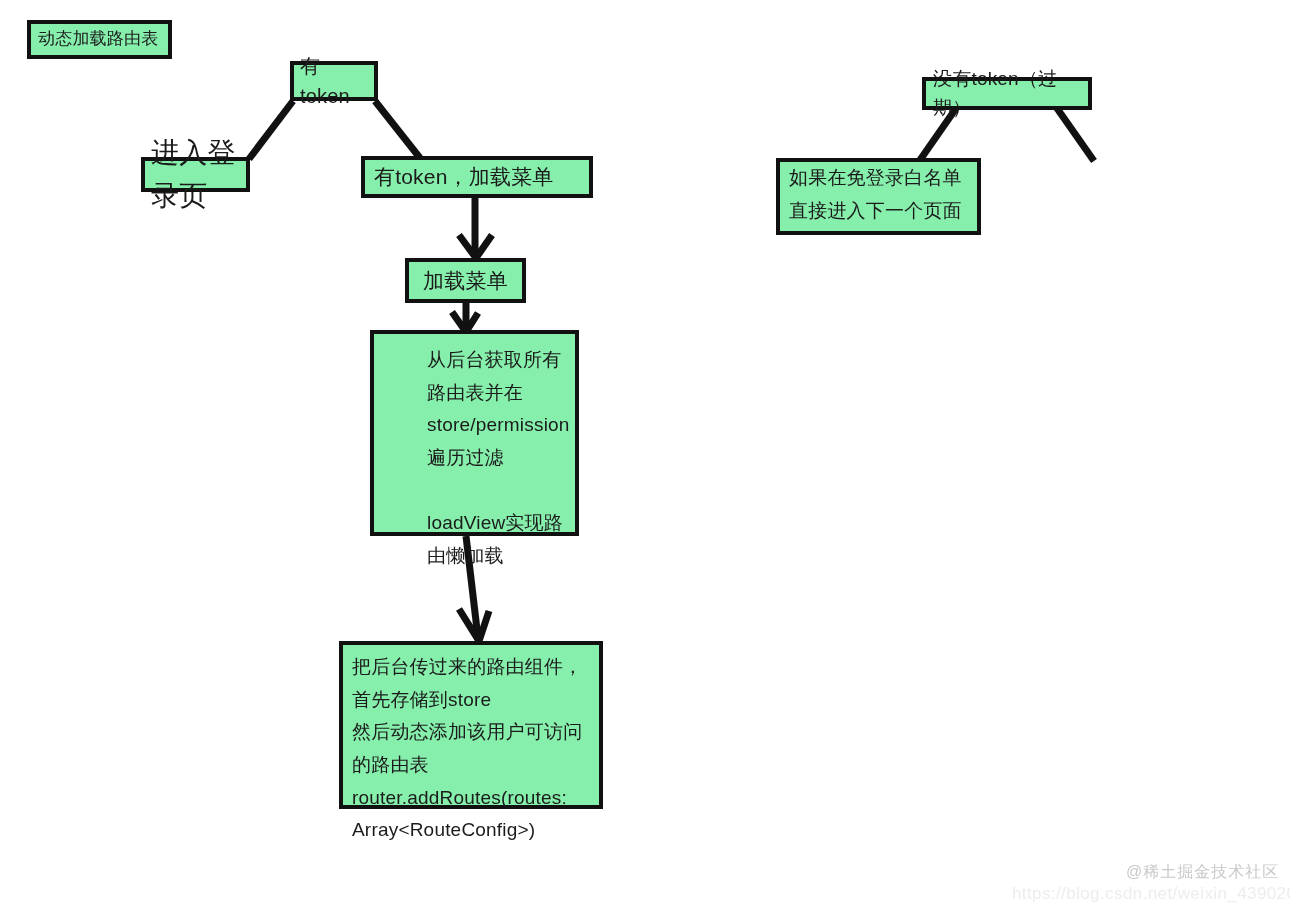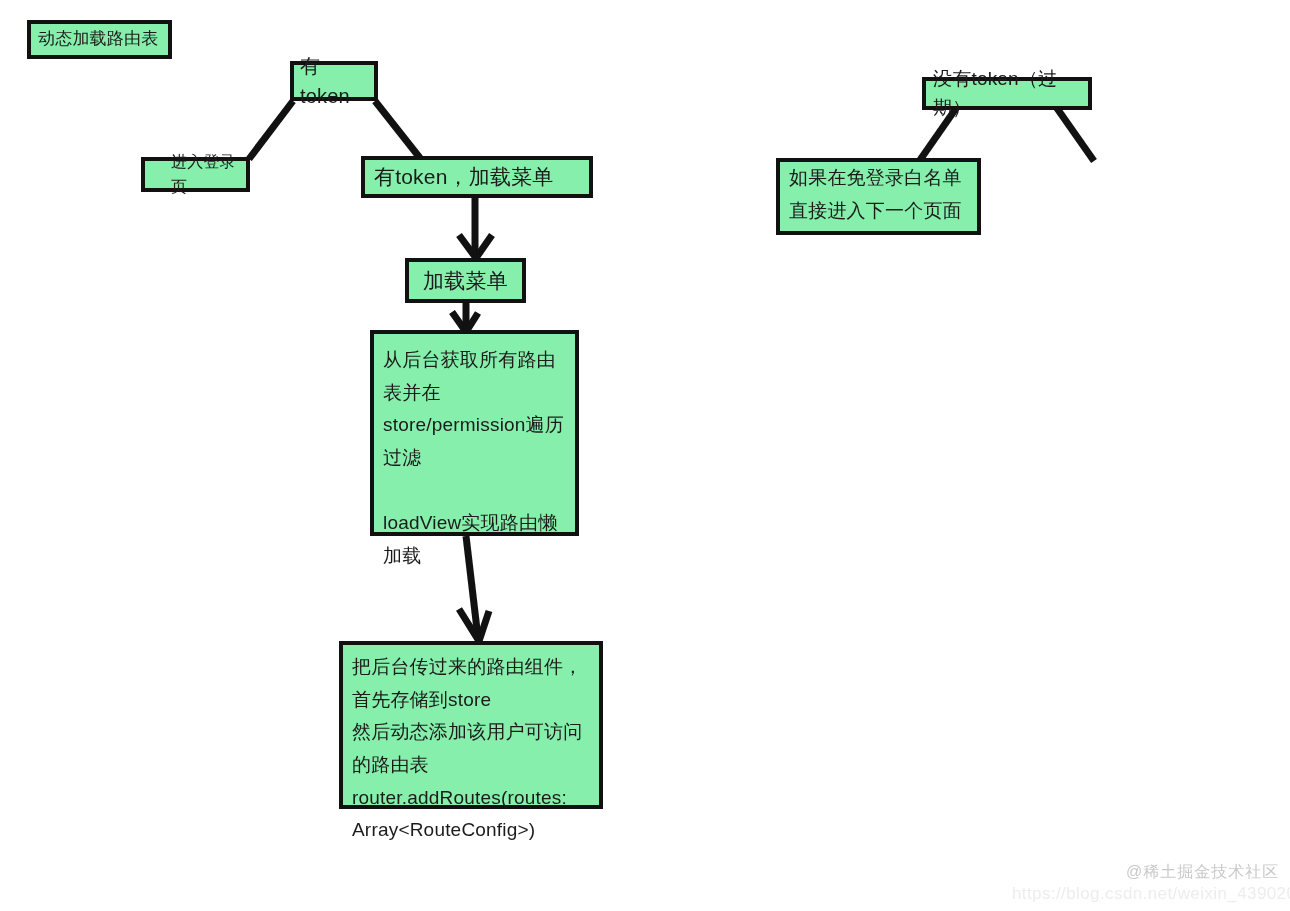--- a/index.html
+++ b/index.html
@@ -58,21 +58,21 @@
     width: 88px; height: 40px;
     padding: 0 6px;
   }
   #node-has-token .label { font-size: 20px; }
 
   #node-login-page {
     left: 141px; top: 157px;
     width: 109px; height: 35px;
     padding: 0 6px;
   }
-  #node-login-page .label { font-size: 16px; margin-left: 20px; }
+  #node-login-page .label { font-size: 28px; }
 
   #node-home-menu {
     left: 361px; top: 156px;
     width: 232px; height: 42px;
     padding: 0 9px;
   }
   #node-home-menu .label { font-size: 21px; }
 
   #node-load-menu {
     left: 405px; top: 258px;
@@ -81,21 +81,21 @@
     justify-content: center;
   }
   #node-load-menu .label { font-size: 21px; text-align: center; }
 
   #node-fetch-routes {
     left: 370px; top: 330px;
     width: 209px; height: 206px;
     padding: 10px 4px 8px 9px;
     align-items: flex-start;
   }
-  #node-fetch-routes .label { font-size: 19px; line-height: 1.72; }
+  #node-fetch-routes .label { font-size: 19px; line-height: 1.72; margin-left: 44px; }
 
   #node-store-routes {
     left: 339px; top: 641px;
     width: 264px; height: 168px;
     padding: 6px 4px 6px 9px;
     align-items: flex-start;
   }
   #node-store-routes .label { font-size: 19px; line-height: 1.72; }
 
   #node-no-token {

